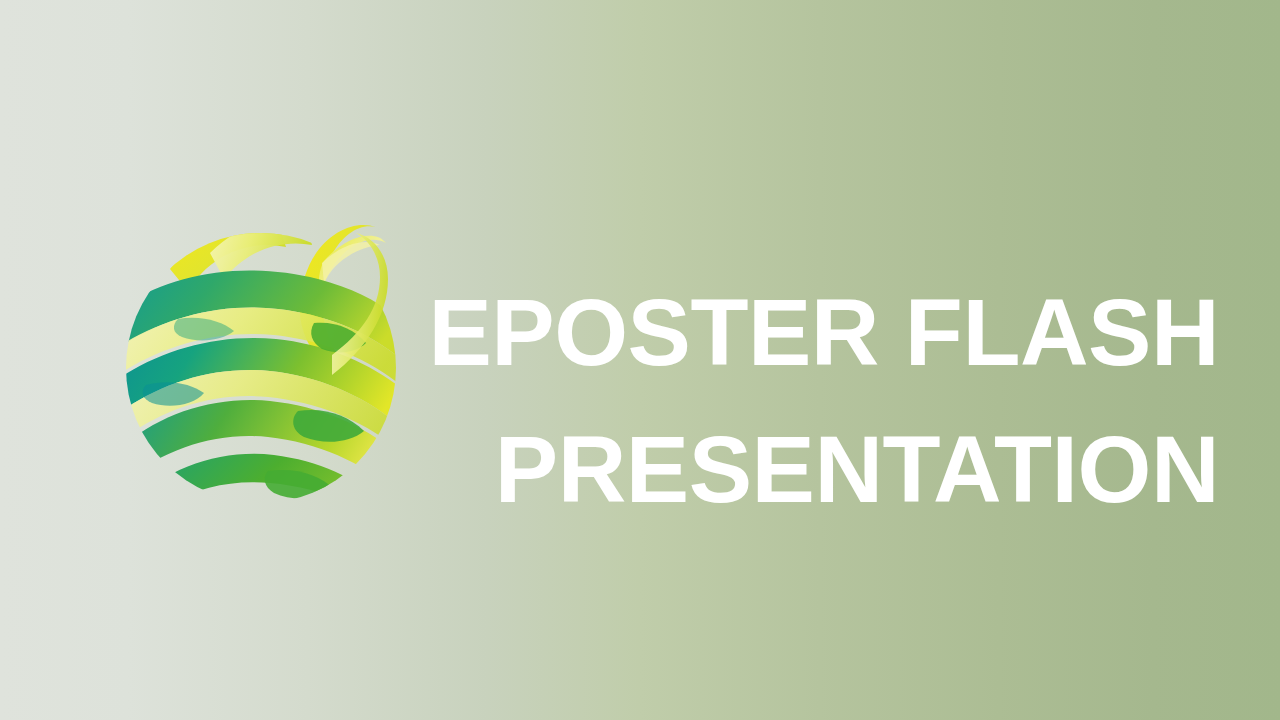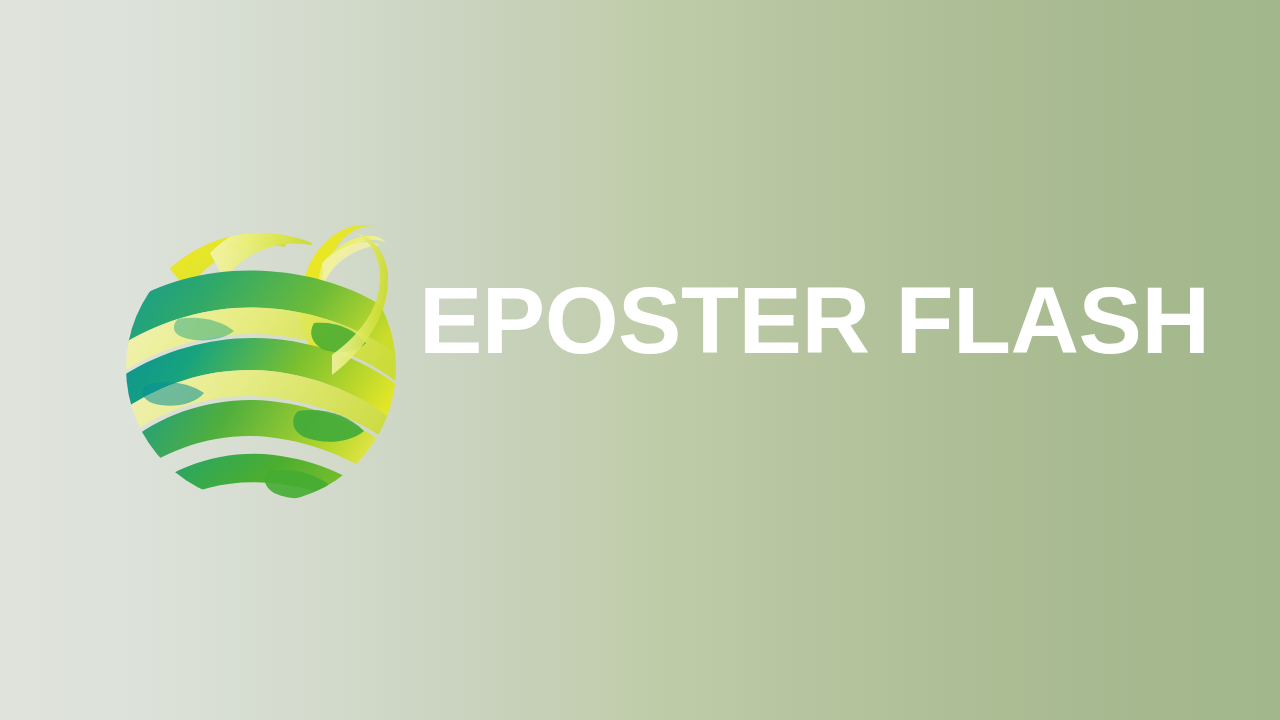--- a/index.html
+++ b/index.html
@@ -51,22 +51,23 @@
   #logo-mark svg {
     display: block;
     width: 100%;
     height: 100%;
   }
 
   
   #title-block {
     position: absolute;
     left: 419px;
-    top: 252px;
+    top: 264px;
     width: 800px;
+    text-align: right;
   }
   .title-line {
     display: block;
     color: #ffffff;
     font-family: "Liberation Sans", sans-serif;
     font-weight: bold;
     font-size: 95px;
     line-height: 137px;
     letter-spacing: -0.5px;
     white-space: nowrap;
@@ -158,15 +159,16 @@
       </g>
 
       <g>
         <path d="M214 152 C 244 130, 262 104, 262 74 C 262 54, 252 38, 238 30 C 256 34, 270 52, 270 76 C 270 112, 248 146, 214 172 Z" fill="url(#gPale)" opacity="0.9"></path>
       </g>
     </svg>
   </div>
 
   <div id="title-block">
     <span class="title-line">EPOSTER FLASH</span>
+    <span class="title-line">PRESENTATION</span>
   </div>
 
 </div>
 
 </body></html>

